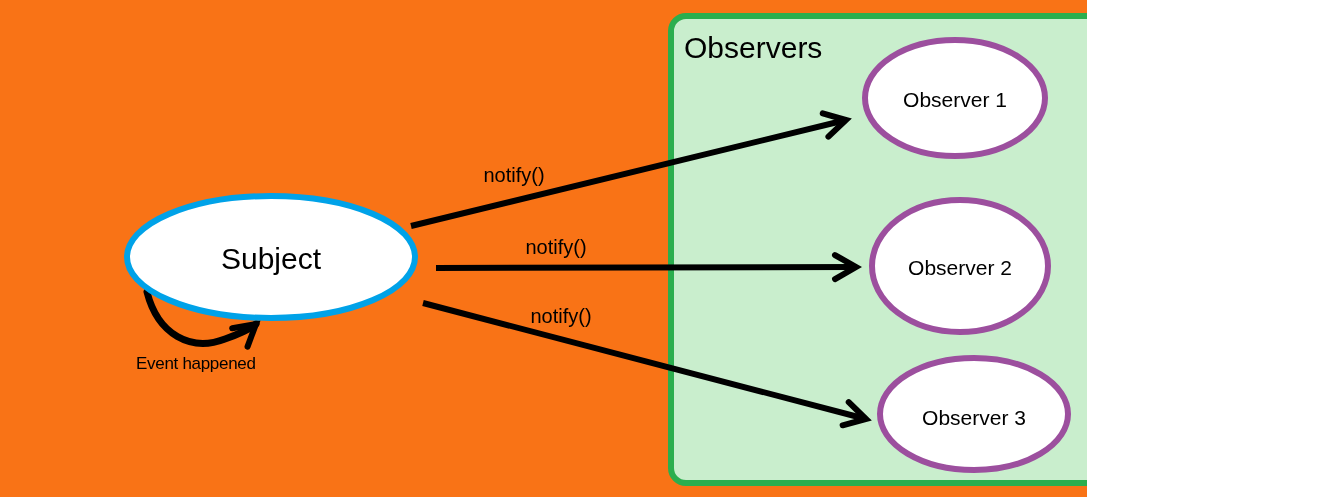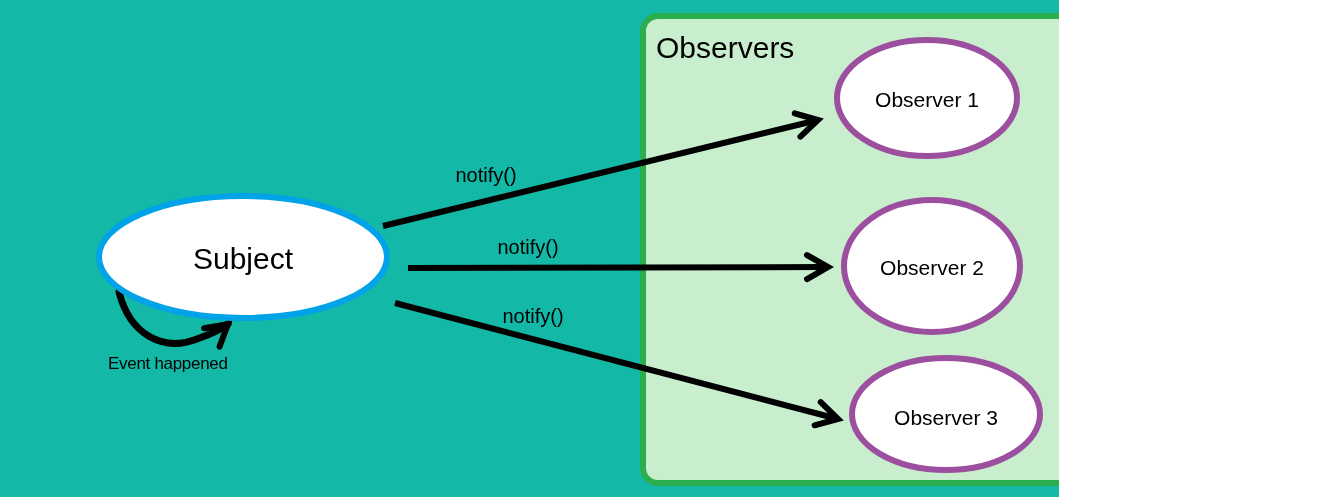--- a/index.html
+++ b/index.html
@@ -5,22 +5,23 @@
   html, body {
     margin: 0;
     padding: 0;
     background: #ffffff;
     font-family: "Liberation Sans", sans-serif;
   }
   #canvas {
     position: relative;
     width: 1059px;
     height: 497px;
-    background: #14b8a6;
+    background: #f97316;
     overflow: hidden;
+    padding-left: 28px;
   }
   svg { display: block; }
   .node { fill: #ffffff; }
   .arrow-line { fill: none; stroke-linecap: butt; }
   .loop-line { fill: none; stroke-linecap: round; }
   text { fill: #000000; }
   .title-text   { font-size: 30px; }
   .subject-text { font-size: 30px; }
   .node-text    { font-size: 21px; }
   .notify-text  { font-size: 20px; }

